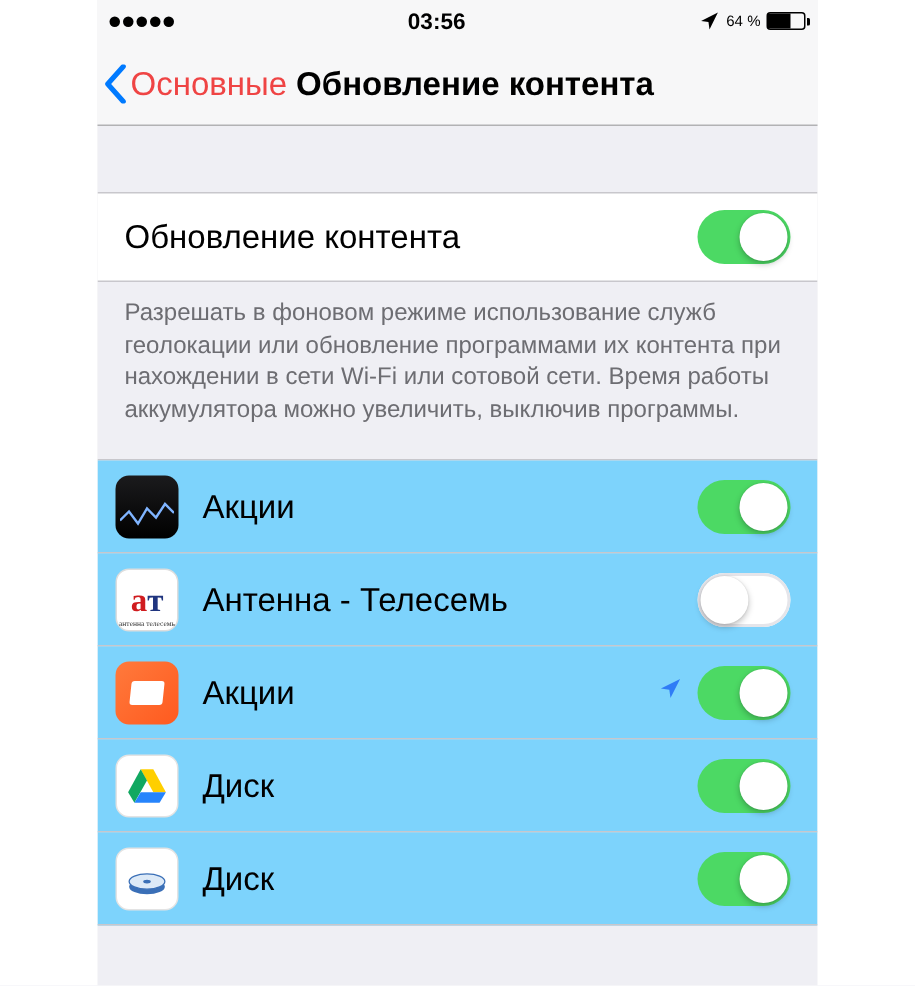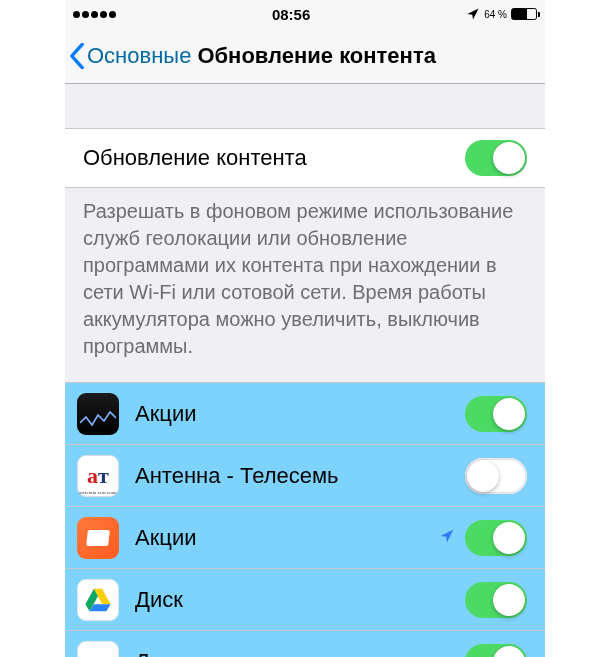--- a/index.html
+++ b/index.html
@@ -46,21 +46,21 @@
     .nav-bar {
       height: 56px;
       background: #f7f7f8;
       border-bottom: 1px solid #b2b2b4;
       display: flex;
       align-items: center;
       padding: 0 4px;
       position: relative;
     }
     .back {
-      display: flex; align-items: center; color: #0369a1; font-size: 22px;
+      display: flex; align-items: center; color: #ef4444; font-size: 22px;
       gap: 2px; cursor: pointer;
     }
     .back svg { width: 16px; height: 26px; }
     .nav-title {
       font-weight: 600; font-size: 22px; color: #000;
       margin-left: 6px;
     }
     
     .content { flex: 1; overflow: hidden; }
     .spacer { height: 44px; background: #efeff4; }
@@ -82,21 +82,21 @@
       display: flex;
       align-items: center;
       padding: 0 18px 0 12px;
       font-size: 22px;
       color: #000;
     }
     .app-list { border-top: 1px solid #c8c7cc; }
     .label { flex: 1; }
     .footer-text {
       padding: 10px 18px 22px 18px;
-      font-size: 20px;
+      font-size: 16px;
       line-height: 1.35;
       color: #6d6d72;
       background: #efeff4;
     }
     
     .toggle {
       width: 62px; height: 36px; border-radius: 18px; position: relative;
       transition: background .15s; cursor: pointer; flex-shrink: 0;
     }
     .toggle.on { background: #4cd964; }
@@ -142,21 +142,21 @@
   <div class="status-bar">
     <div class="status-left">
       <div class="signal">
         <span class="dot"></span>
           <span class="dot"></span>
           <span class="dot"></span>
           <span class="dot"></span>
           <span class="dot"></span>
       </div>
     </div>
-    <div class="status-center">08:56</div>
+    <div class="status-center">03:56</div>
     <div class="status-right">
       <svg width="14" height="14" viewBox="0 0 20 20">
           <path d="M2 10 L18 2 L10 18 L9 11 Z" fill="#000"></path>
         </svg>
       <span>64 %</span>
       <div class="battery">
           <div class="battery-fill"></div>
         </div>
     </div>
   </div>

